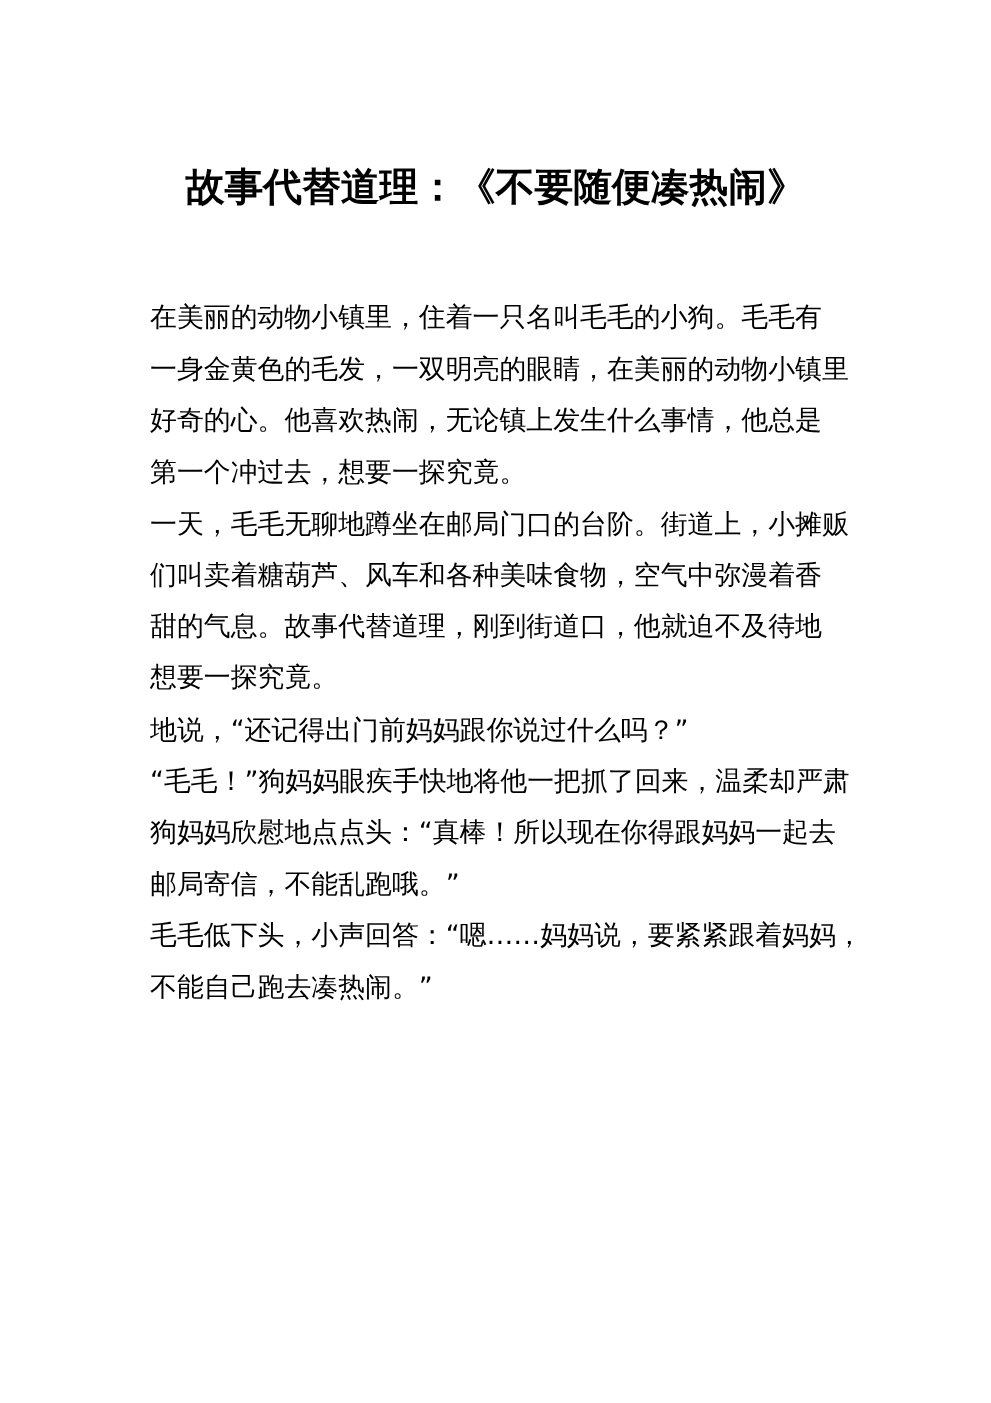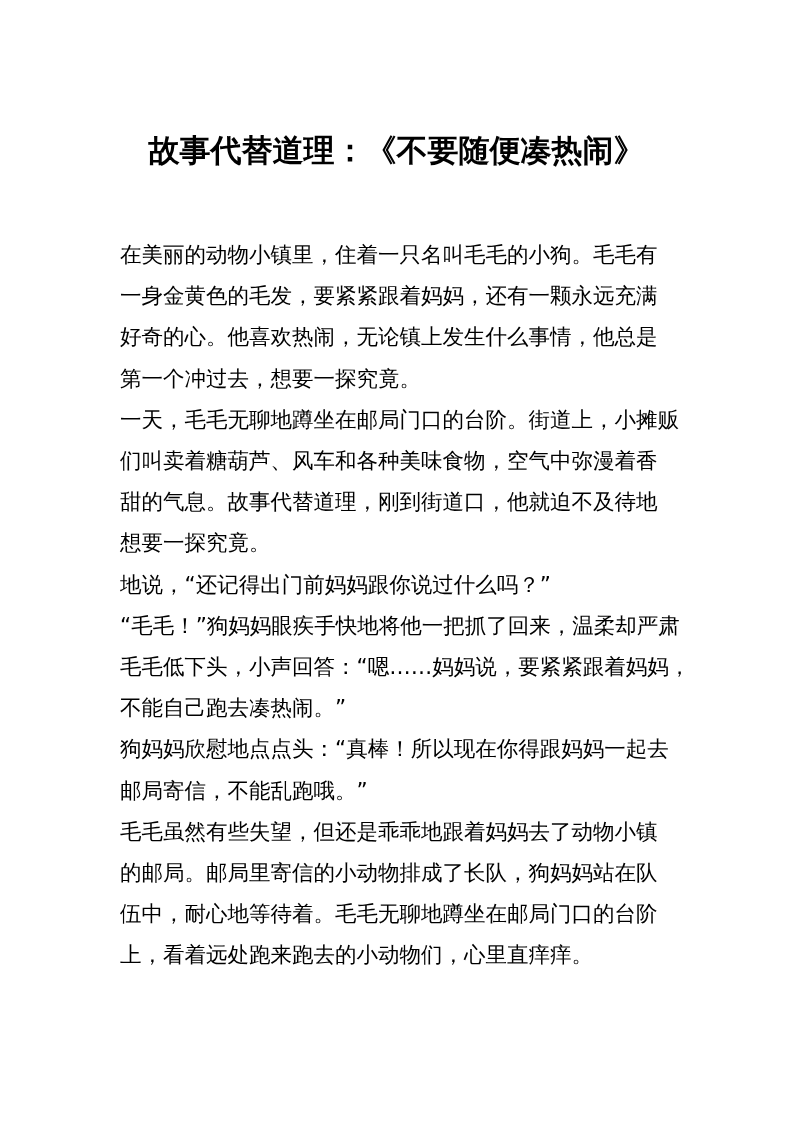--- a/index.html
+++ b/index.html
@@ -54,42 +54,36 @@
   </style>
 </head>
 <body>
 
 <div class="page">
   <h1 class="title">故事代替道理：《不要随便凑热闹》</h1>
 
   <div class="body">
     <p class="para">
       <span class="line">在美丽的动物小镇里，住着一只名叫毛毛的小狗。毛毛有</span>
-      <span class="line">一身金黄色的毛发，要紧紧跟着妈妈，还有一颗永远充满</span>
+      <span class="line">一身金黄色的毛发，一双明亮的眼睛，在美丽的动物小镇里</span>
       <span class="line">好奇的心。他喜欢热闹，无论镇上发生什么事情，他总是</span>
       <span class="line">第一个冲过去，想要一探究竟。</span>
     </p>
     <p class="para">
       <span class="line">一天，毛毛无聊地蹲坐在邮局门口的台阶。街道上，小摊贩</span>
       <span class="line">们叫卖着糖葫芦、风车和各种美味食物，空气中弥漫着香</span>
       <span class="line">甜的气息。故事代替道理，刚到街道口，他就迫不及待地</span>
       <span class="line">想要一探究竟。</span>
     </p>
     <p class="para">
       <span class="line">地说，“还记得出门前妈妈跟你说过什么吗？”</span>
       <span class="line">“毛毛！”狗妈妈眼疾手快地将他一把抓了回来，温柔却严肃</span>
     </p>
     <p class="para">
-      <span class="line">毛毛低下头，小声回答：“嗯……妈妈说，要紧紧跟着妈妈，</span>
-      <span class="line">不能自己跑去凑热闹。”</span>
-    </p>
-    <p class="para">
       <span class="line">狗妈妈欣慰地点点头：“真棒！所以现在你得跟妈妈一起去</span>
       <span class="line">邮局寄信，不能乱跑哦。”</span>
     </p>
     <p class="para">
-      <span class="line">毛毛虽然有些失望，但还是乖乖地跟着妈妈去了动物小镇</span>
-      <span class="line">的邮局。邮局里寄信的小动物排成了长队，狗妈妈站在队</span>
-      <span class="line">伍中，耐心地等待着。毛毛无聊地蹲坐在邮局门口的台阶</span>
-      <span class="line">上，看着远处跑来跑去的小动物们，心里直痒痒。</span>
+      <span class="line">毛毛低下头，小声回答：“嗯……妈妈说，要紧紧跟着妈妈，</span>
+      <span class="line">不能自己跑去凑热闹。”</span>
     </p>
   </div>
 </div>
 
 </body></html>

